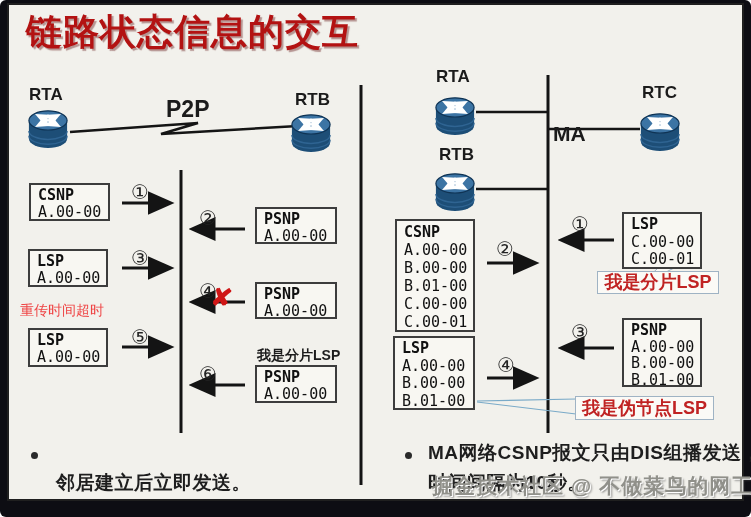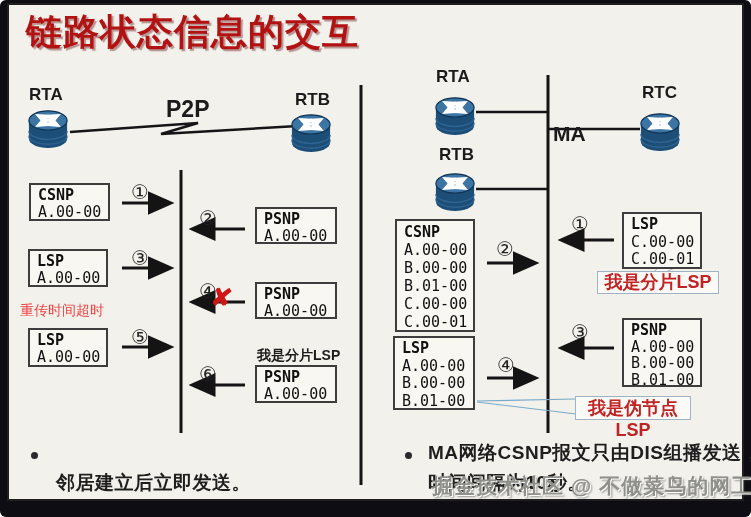--- a/index.html
+++ b/index.html
@@ -175,21 +175,21 @@
     <div class="ln">B.00-00</div>
     <div class="ln">B.01-00</div>
   </div>
 
   <div class="step" style="left:571px;top:212px">①</div>
   <div class="step" style="left:496px;top:237px">②</div>
   <div class="step" style="left:571px;top:320px">③</div>
   <div class="step" style="left:497px;top:353px">④</div>
 
   <div class="callout" style="left:597px;top:271px;width:122px;height:23px;line-height:21px">我是分片LSP</div>
-  <div class="callout" style="left:575px;top:396px;width:116px;height:24px;line-height:22px">我是伪节点LSP</div>
+  <div class="callout" style="left:575px;top:396px;width:139px;height:24px;line-height:22px">我是伪节点LSP</div>
 
   <div class="bdot" style="left:31px;top:452px"></div>
   <div class="txt bullet" style="left:56px;top:470px">邻居建立后立即发送。</div>
   <div class="bdot" style="left:405px;top:452px"></div>
   <div class="txt bullet" style="left:428px;top:440px">MA网络CSNP报文只由DIS组播发送，</div>
   <div class="txt bullet" style="left:428px;top:470px">时间间隔为10秒。</div>
 
   <div class="wm" style="left:432px;top:472px">掘金技术社区 @ 不做菜鸟的网工</div>
 </div>
 

